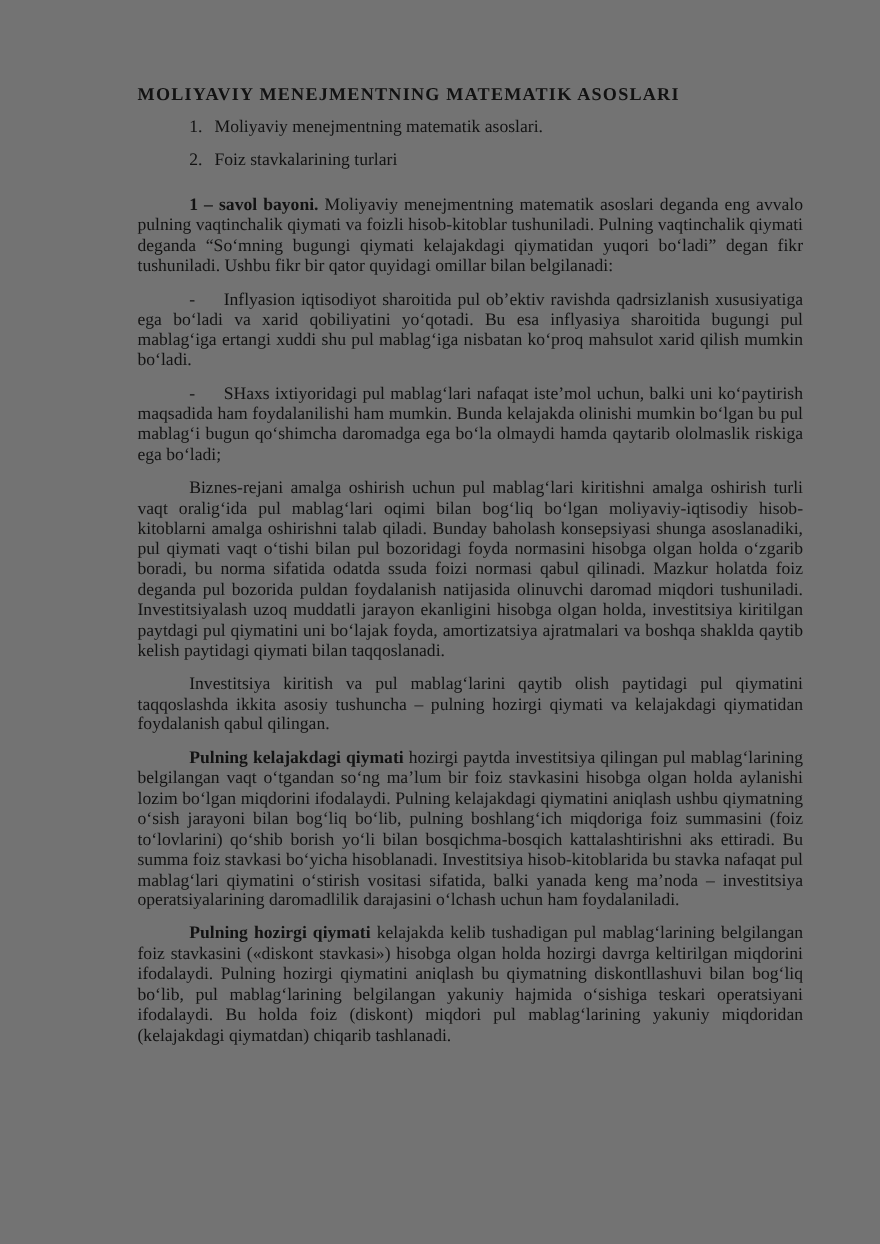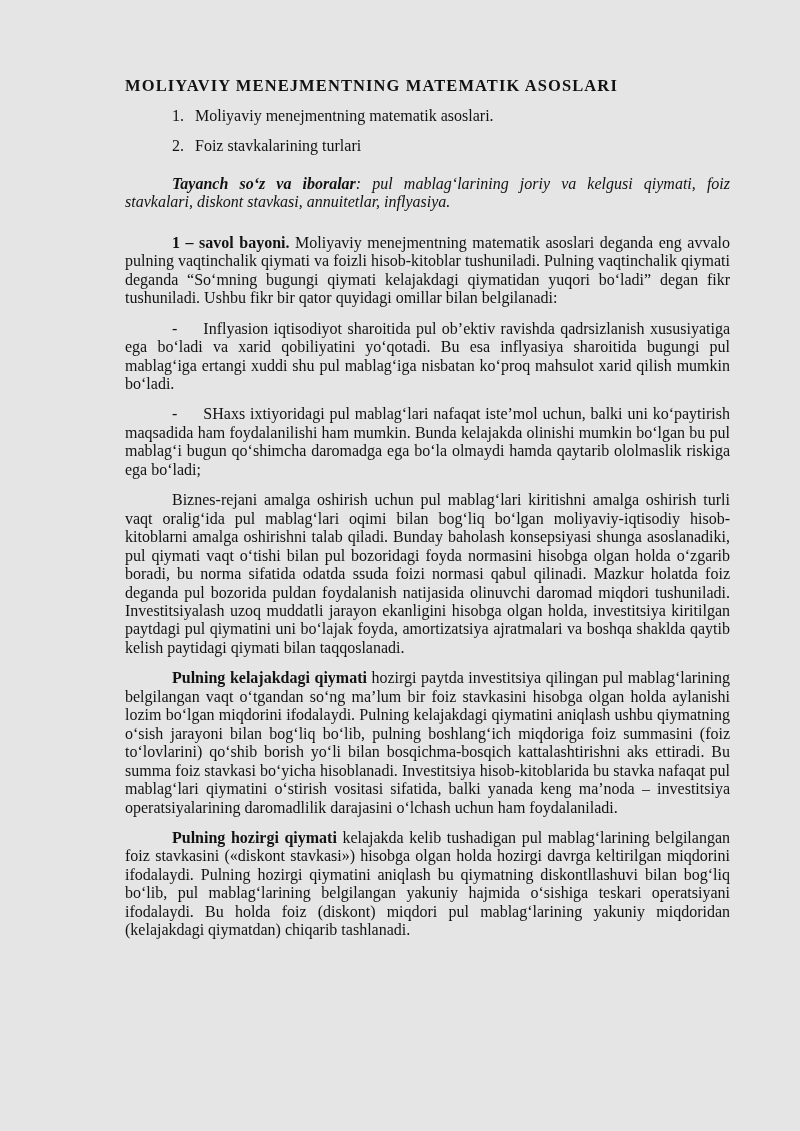--- a/index.html
+++ b/index.html
@@ -11,21 +11,21 @@
     width: 800px;
     height: 1131px;
     font-family: "Liberation Serif", "DejaVu Serif", serif;
     color: #121212;
     overflow: hidden;
   }
   .page {
     position: relative;
     width: 800px;
     height: 1131px;
-    background: #e5e5e5;
+    background: #737373;
   }
   .content {
     position: absolute;
     left: 113px;
     top: 76px;
     width: 629px;
   }
   .doc-title {
     margin: 0 112px 0 0;
     font-size: 16.5px;
@@ -65,30 +65,30 @@
 <body>
 
 <div class="page">
   <div class="content">
 
     <h1 class="doc-title">MOLIYAVIY MENEJMENTNING MATEMATIK ASOSLARI</h1>
 
     <p class="plan-item"><span class="plan-num">1.</span><span>Moliyaviy menejmentning matematik asoslari.</span></p>
     <p class="plan-item"><span class="plan-num">2.</span><span>Foiz stavkalarining turlari</span></p>
 
-    <p class="keywords"><span class="kw-lead">Tayanch so‘z va iboralar</span><span>: pul mablag‘larining joriy va kelgusi qiymati, foiz stavkalari, diskont stavkasi, annuitetlar, inflyasiya.</span></p>
 
     <p class="body-para first-body"><span class="lead">1 – savol bayoni.</span><span> Moliyaviy menejmentning matematik asoslari deganda eng avvalo pulning vaqtinchalik qiymati va foizli hisob-kitoblar tushuniladi. Pulning vaqtinchalik qiymati deganda “So‘mning bugungi qiymati kelajakdagi qiymatidan yuqori bo‘ladi” degan fikr tushuniladi. Ushbu fikr bir qator quyidagi omillar bilan belgilanadi:</span></p>
 
     <p class="body-para"><span class="dash-marker">-</span><span>Inflyasion iqtisodiyot sharoitida pul ob’ektiv ravishda qadrsizlanish xususiyatiga ega bo‘ladi va xarid qobiliyatini yo‘qotadi. Bu esa inflyasiya sharoitida bugungi pul mablag‘iga ertangi xuddi shu pul mablag‘iga nisbatan ko‘proq mahsulot xarid qilish mumkin bo‘ladi.</span></p>
 
     <p class="body-para"><span class="dash-marker">-</span><span>SHaxs ixtiyoridagi pul mablag‘lari nafaqat iste’mol uchun, balki uni ko‘paytirish maqsadida ham foydalanilishi ham mumkin. Bunda kelajakda olinishi mumkin bo‘lgan bu pul mablag‘i bugun qo‘shimcha daromadga ega bo‘la olmaydi hamda qaytarib ololmaslik riskiga ega bo‘ladi;</span></p>
 
     <p class="body-para"><span>Biznes-rejani amalga oshirish uchun pul mablag‘lari kiritishni amalga oshirish turli vaqt oralig‘ida pul mablag‘lari oqimi bilan bog‘liq bo‘lgan moliyaviy-iqtisodiy hisob-kitoblarni amalga oshirishni talab qiladi. Bunday baholash konsepsiyasi shunga asoslanadiki, pul qiymati vaqt o‘tishi bilan pul bozoridagi foyda normasini hisobga olgan holda o‘zgarib boradi, bu norma sifatida odatda ssuda foizi normasi qabul qilinadi. Mazkur holatda foiz deganda pul bozorida puldan foydalanish natijasida olinuvchi daromad miqdori tushuniladi. Investitsiyalash uzoq muddatli jarayon ekanligini hisobga olgan holda, investitsiya kiritilgan paytdagi pul qiymatini uni bo‘lajak foyda, amortizatsiya ajratmalari va boshqa shaklda qaytib kelish paytidagi qiymati bilan taqqoslanadi.</span></p>
 
+    <p class="body-para"><span>Investitsiya kiritish va pul mablag‘larini qaytib olish paytidagi pul qiymatini taqqoslashda ikkita asosiy tushuncha – pulning hozirgi qiymati va kelajakdagi qiymatidan foydalanish qabul qilingan.</span></p>
 
     <p class="body-para"><span class="lead">Pulning kelajakdagi qiymati</span><span> hozirgi paytda investitsiya qilingan pul mablag‘larining belgilangan vaqt o‘tgandan so‘ng ma’lum bir foiz stavkasini hisobga olgan holda aylanishi lozim bo‘lgan miqdorini ifodalaydi. Pulning kelajakdagi qiymatini aniqlash ushbu qiymatning o‘sish jarayoni bilan bog‘liq bo‘lib, pulning boshlang‘ich miqdoriga foiz summasini (foiz to‘lovlarini) qo‘shib borish yo‘li bilan bosqichma-bosqich kattalashtirishni aks ettiradi. Bu summa foiz stavkasi bo‘yicha hisoblanadi. Investitsiya hisob-kitoblarida bu stavka nafaqat pul mablag‘lari qiymatini o‘stirish vositasi sifatida, balki yanada keng ma’noda – investitsiya operatsiyalarining daromadlilik darajasini o‘lchash uchun ham foydalaniladi.</span></p>
 
     <p class="body-para"><span class="lead">Pulning hozirgi qiymati</span><span> kelajakda kelib tushadigan pul mablag‘larining belgilangan foiz stavkasini («diskont stavkasi») hisobga olgan holda hozirgi davrga keltirilgan miqdorini ifodalaydi. Pulning hozirgi qiymatini aniqlash bu qiymatning diskontllashuvi bilan bog‘liq bo‘lib, pul mablag‘larining belgilangan yakuniy hajmida o‘sishiga teskari operatsiyani ifodalaydi. Bu holda foiz (diskont) miqdori pul mablag‘larining yakuniy miqdoridan (kelajakdagi qiymatdan) chiqarib tashlanadi.</span></p>
 
 
   </div>
 </div>
 
 </body></html>

